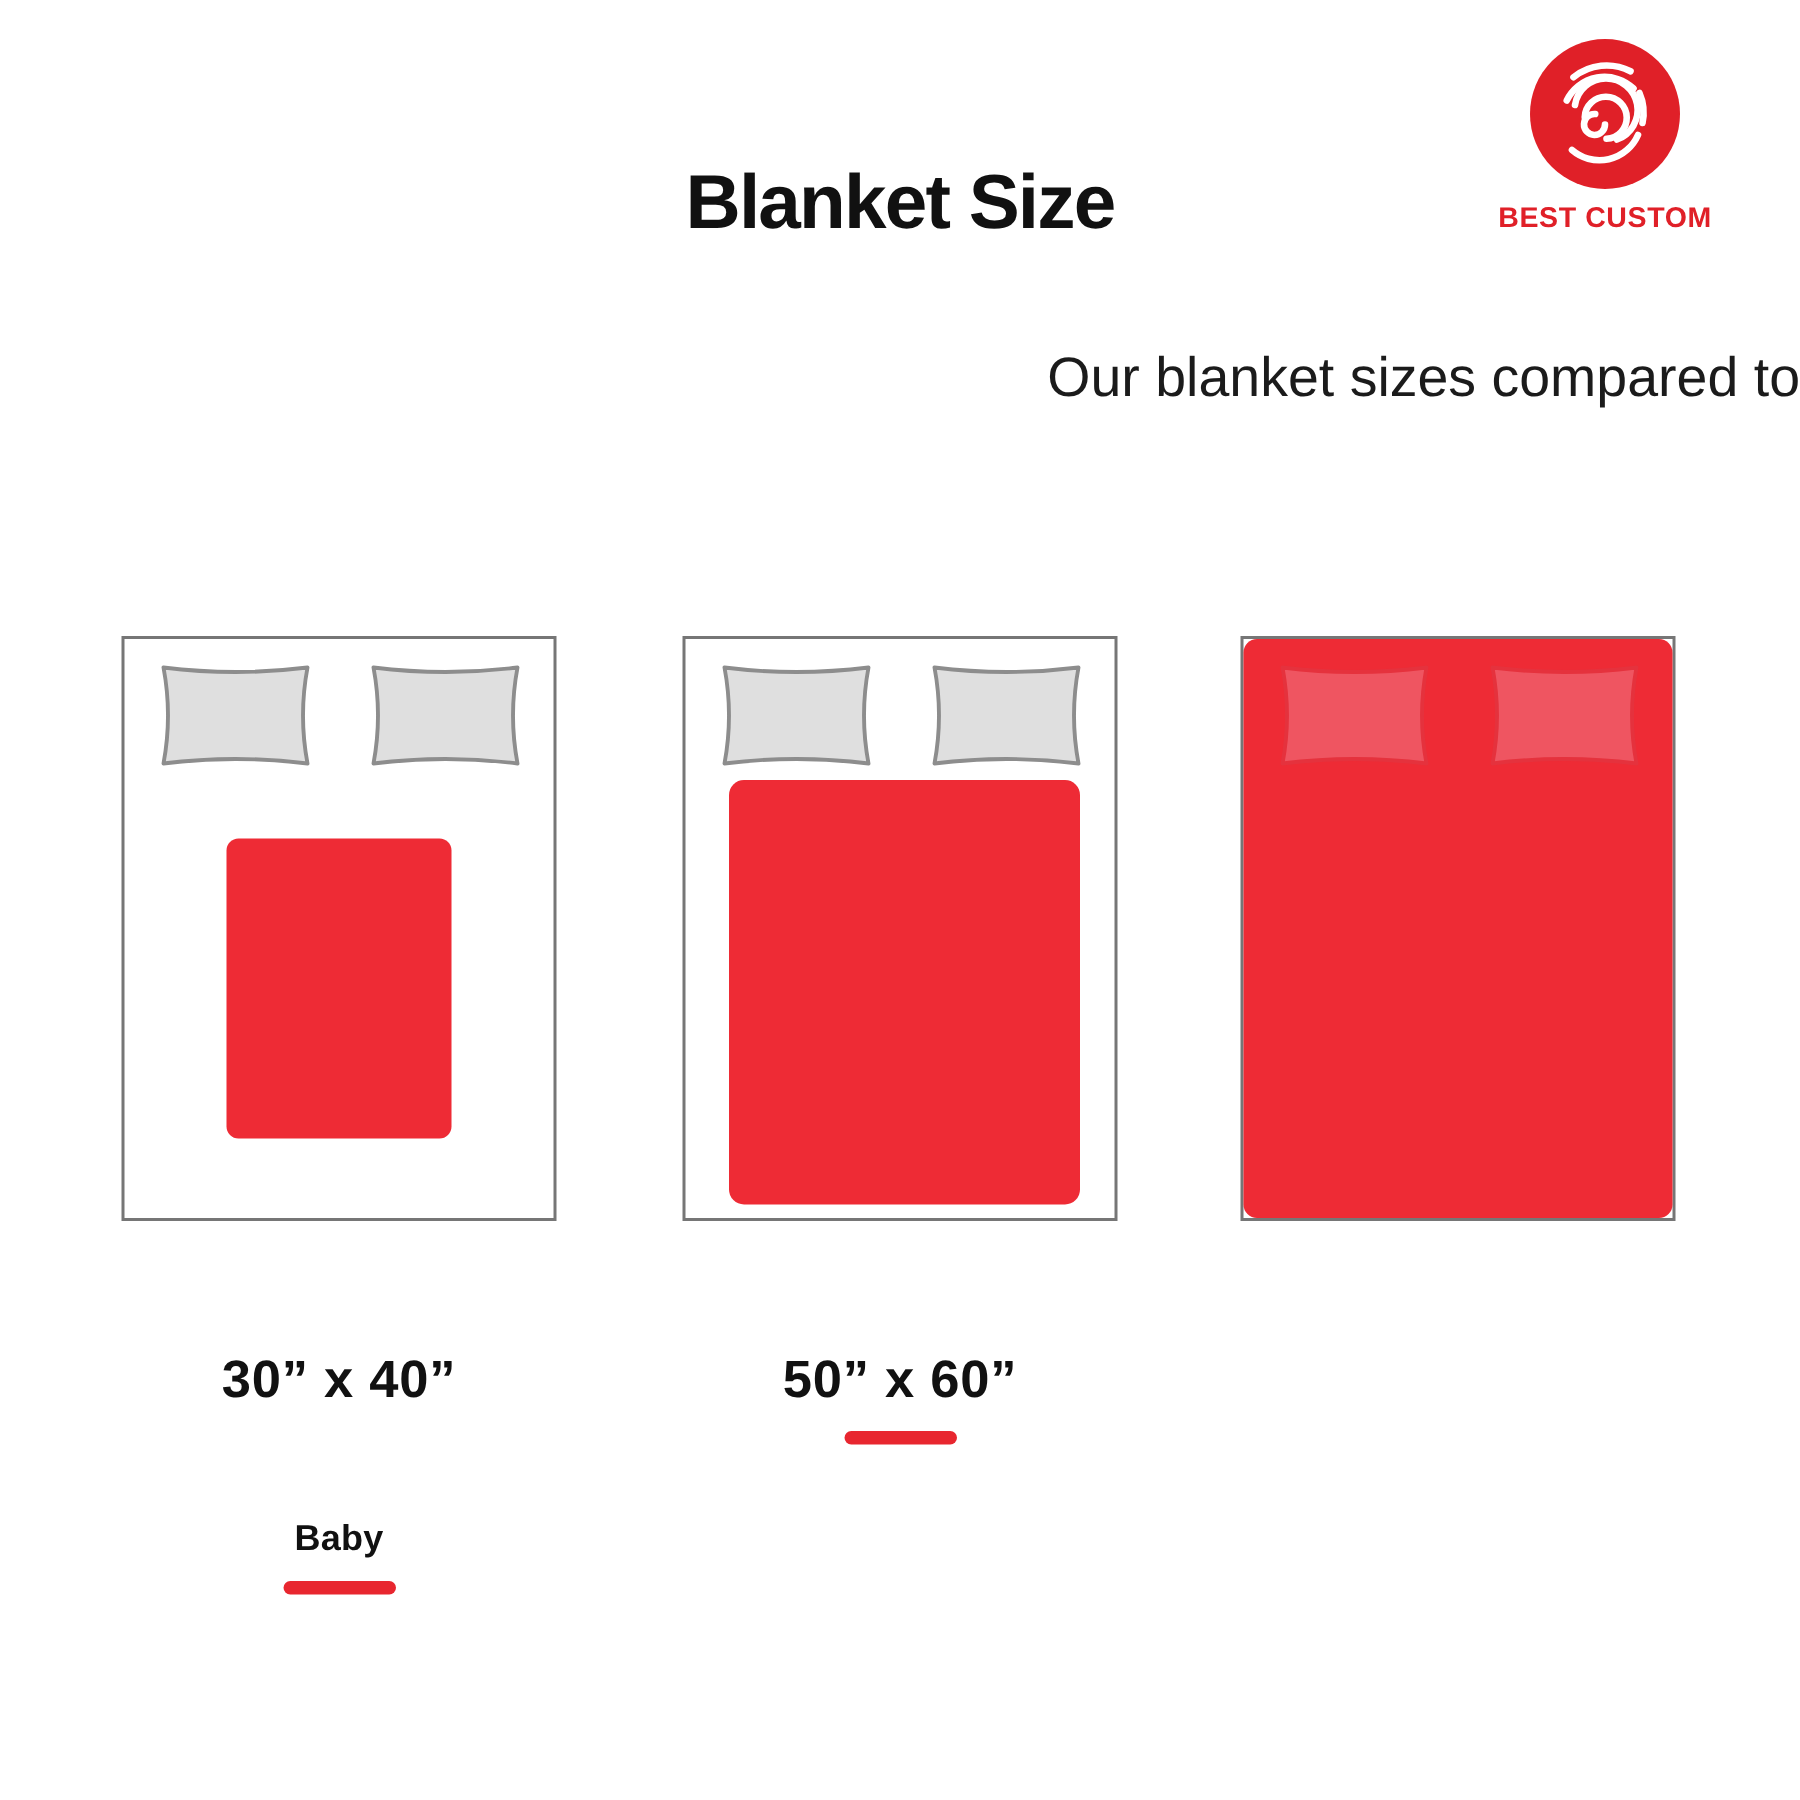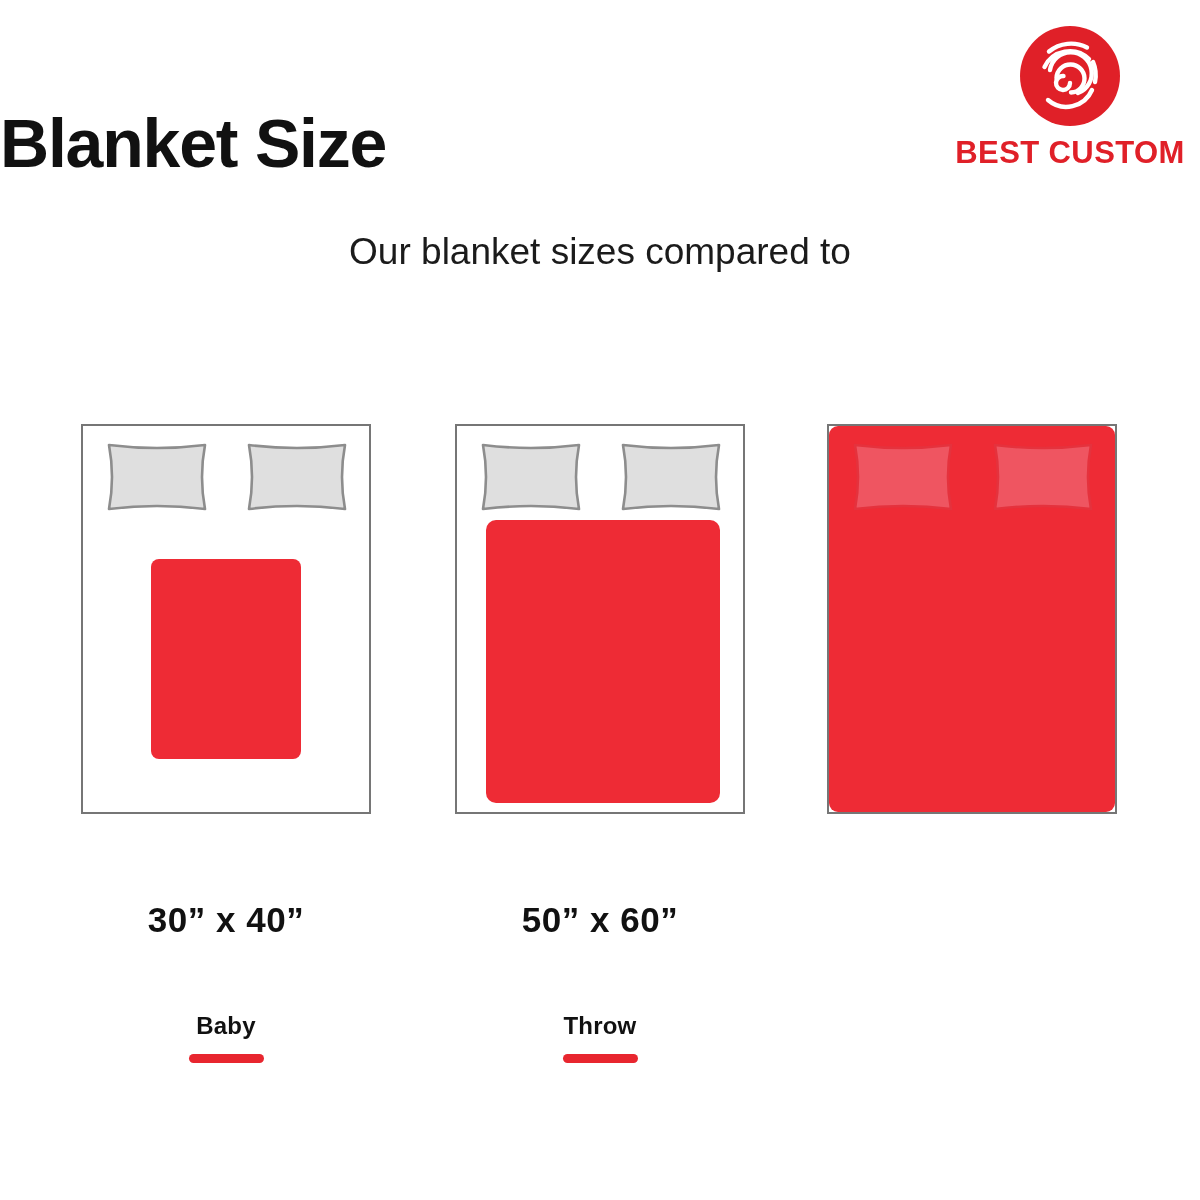--- a/index.html
+++ b/index.html
@@ -34,45 +34,46 @@
     height: 100px;
     border-radius: 50%;
     background: #e02028;
     display: flex;
     align-items: center;
     justify-content: center;
   }
   .brand-mark svg { display: block; }
   .brand-name {
     margin-top: 9px;
-    font-size: 31px;
+    font-size: 19px;
     font-weight: bold;
     letter-spacing: 0.4px;
     color: #e02028;
     white-space: nowrap;
   }
 
   
   .title {
     position: absolute;
     top: 108px;
     left: 0;
     width: 1200px;
-    font-size: 68px;
+    text-align: center;
+    font-size: 51px;
     font-weight: bold;
     letter-spacing: -1.2px;
     color: #111111;
     line-height: 1.05;
   }
   .subtitle {
     position: absolute;
     top: 228px;
     left: 0;
     width: 1200px;
-    text-align: center;
+    text-align: right;
     font-size: 37px;
     font-weight: 300;
     color: #1b1b1b;
     line-height: 1.32;
   }
   .subtitle .line { display: block; }
 
   
   .beds {
     position: absolute;
@@ -255,20 +256,19 @@
   <div class="captions">
 
     <div class="caption caption-baby">
       <div class="caption-size">30” x 40”</div>
       <div class="caption-name">Baby</div>
       <div class="caption-rule"></div>
     </div>
 
     <div class="caption caption-throw">
       <div class="caption-size">50” x 60”</div>
-      <div class="caption-name">Throw</div>
       <div class="caption-rule"></div>
     </div>
 
 
   </div>
 
 </div>
 
 </body></html>

